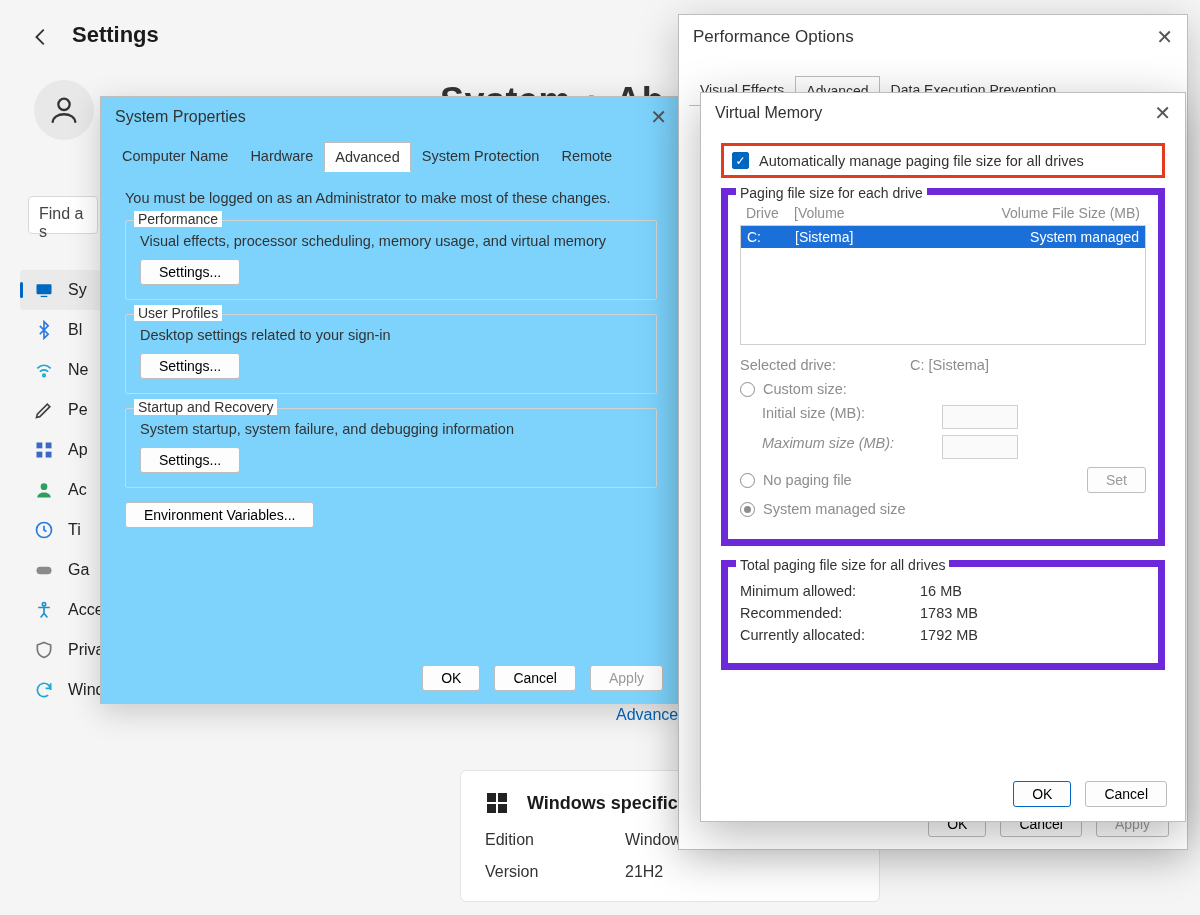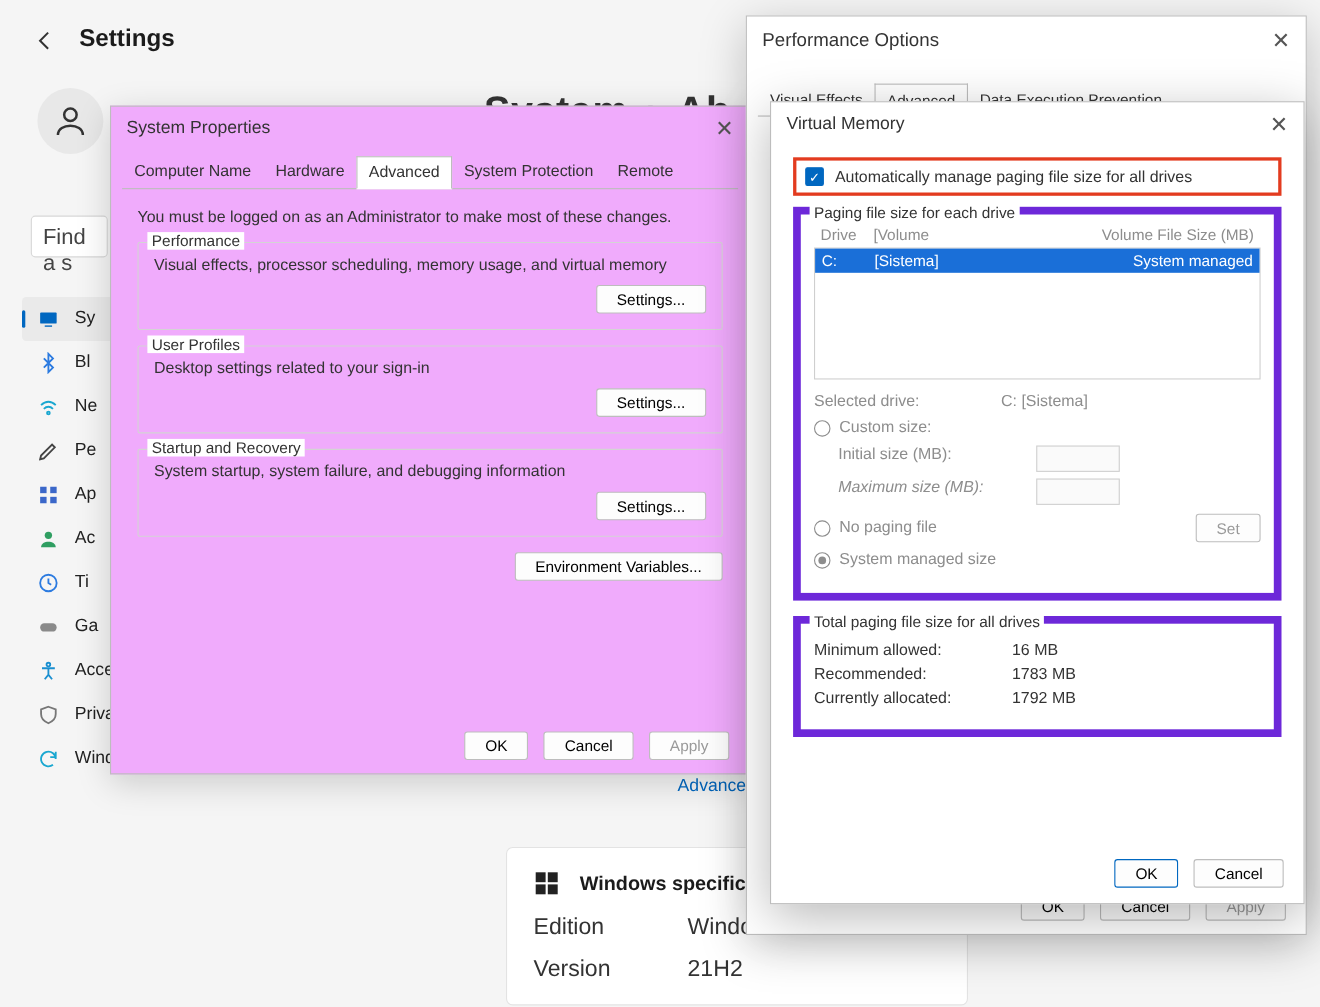--- a/index.html
+++ b/index.html
@@ -6,46 +6,46 @@
   body { margin:0; width:1200px; height:915px; background:#f3f3f3; overflow:hidden; position:relative; color:#1b1b1b; }
   
   .settings-app { position:absolute; left:0; top:0; width:1200px; height:915px; background:#f5f5f5; }
   .settings-header { display:flex; align-items:flex-end; padding:22px 30px 10px 30px; gap:20px; }
   .back-arrow { width:22px; height:22px; }
   .settings-title { font-size:22px; font-weight:600; }
   .profile-circle { position:absolute; left:34px; top:80px; width:60px; height:60px; border-radius:50%; background:#e8e8e8; display:flex; align-items:center; justify-content:center; }
   .profile-circle svg { width:34px; height:34px; }
   .bg-title { position:absolute; left:440px; top:80px; font-size:36px; font-weight:600; color:#333; letter-spacing:0.5px;}
   .bg-arr { color:#666; margin:0 6px;}
-  .search-stub { position:absolute; left:28px; top:196px; width:70px; height:38px; background:#fff; border:1px solid #d8d8d8; border-radius:4px; padding:8px 10px; font-size:20px; color:#444; }
+  .search-stub { position:absolute; left:28px; top:196px; width:70px; height:38px; background:#fff; border:1px solid #d8d8d8; border-radius:4px; padding:8px 10px; font-size:16px; color:#444; }
   .sidebar { position:absolute; left:20px; top:270px; width:280px; }
   .sb-item { display:flex; align-items:center; gap:14px; padding:10px 14px; border-radius:4px; font-size:16px; color:#222;}
   .sb-item.active { background:#eaeaea; position:relative; }
   .sb-item.active::before { content:""; position:absolute; left:0; top:12px; bottom:12px; width:3px; background:#0067c0; border-radius:2px;}
   .sb-icon { width:20px; height:20px; display:flex; align-items:center; justify-content:center; }
   .spec-card { position:absolute; left:460px; top:770px; width:420px; background:#fff; border:1px solid #e3e3e3; border-radius:6px; padding:20px 24px; }
   .spec-title-row { display:flex; align-items:center; gap:18px; font-size:18px; font-weight:600; margin-bottom:16px;}
-  .spec-grid { display:grid; grid-template-columns:140px 1fr; row-gap:14px; font-size:21px; color:#333;}
+  .spec-grid { display:grid; grid-template-columns:140px 1fr; row-gap:14px; font-size:16px; color:#333;}
   .advanced-link { position:absolute; left:616px; top:706px; font-size:16px; color:#0067c0;}
   .win-controls { position:absolute; right:16px; top:10px; display:flex; gap:34px; color:#555; font-size:18px;}
   
-  .sysprops { position:absolute; left:100px; top:96px; width:582px; height:608px; background:#f0abfc; border:1px solid #bdbdbd; box-shadow:0 8px 30px rgba(0,0,0,0.18); }
+  .sysprops { position:absolute; left:100px; top:96px; width:582px; height:608px; background:#7dd3fc; border:1px solid #bdbdbd; box-shadow:0 8px 30px rgba(0,0,0,0.18); }
   .dlg-title { display:flex; align-items:center; height:40px; padding:0 14px; font-size:16px; color:#333;}
   .dlg-close { margin-left:auto; font-size:20px; color:#555; cursor:pointer; }
   .tabstrip { display:flex; padding:0 10px; margin-top:4px;}
   .tab { padding:6px 10px; font-size:14.5px; color:#333; border:1px solid transparent; cursor:pointer; }
   .tab.active { border:1px solid #bdbdbd; border-bottom:1px solid #fff; background:#fff; position:relative; top:1px;}
   .tabstrip-border { border-bottom:1px solid #bdbdbd; margin:0 10px;}
   .sp-body { padding:12px 24px 10px 24px; font-size:14.5px; color:#333;}
   .sp-note { margin:6px 0 14px 0;}
   .groupbox { border:1px solid #d4d4d4; border-radius:2px; padding:12px 14px 14px 14px; margin-bottom:14px; position:relative;}
   .groupbox .legend { position:absolute; top:-10px; left:8px; background:#fff; padding:0 4px; font-size:14px; color:#333;}
   .gb-desc { margin-bottom:10px; }
   .btn { background:#fdfdfd; border:1px solid #bdbdbd; padding:4px 18px; font-size:14px; border-radius:3px; cursor:pointer; }
-  .btn-row-right { display:flex; justify-content:flex-end; }
+  .btn-row-right { display:flex; justify-content:flex-start; }
   .dlg-footer { position:absolute; bottom:12px; right:18px; display:flex; gap:14px;}
   .btn.disabled { color:#9a9a9a; }
   
   .perfopts { position:absolute; left:678px; top:14px; width:510px; height:836px; background:#fff; border:1px solid #bdbdbd; box-shadow:0 10px 40px rgba(0,0,0,0.22); }
   .perfopts .dlg-title{ font-size:17px; padding-top:4px;}
   .po-tabs { display:flex; padding:0 10px; margin-top:20px;}
   .po-tabs .tab { font-size:14px;}
   .po-tabline { border-bottom:1px solid #bdbdbd; margin:0 10px;}
   .po-footer { position:absolute; bottom:12px; right:18px; display:flex; gap:14px;}
   

